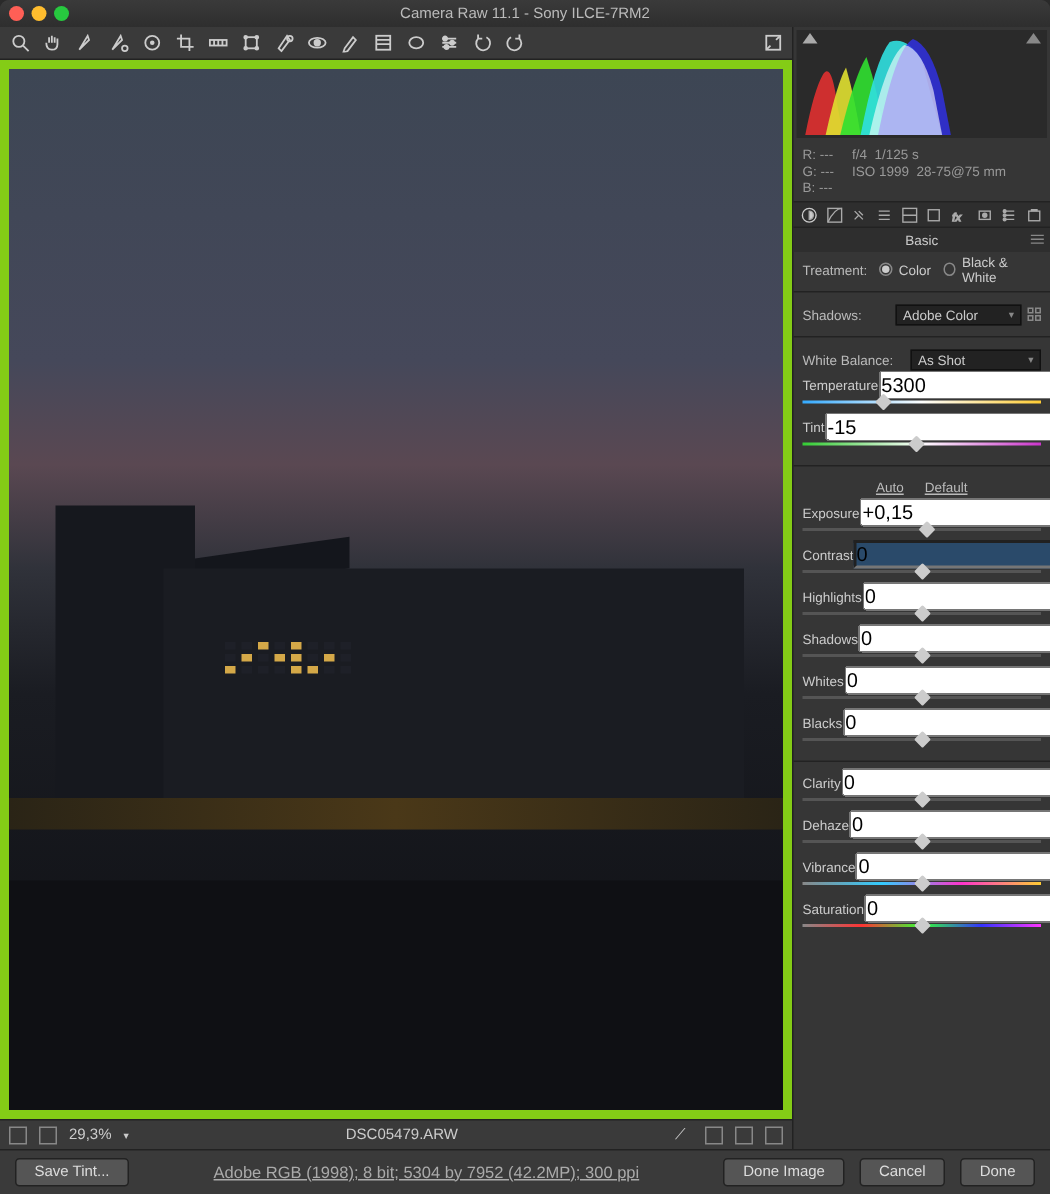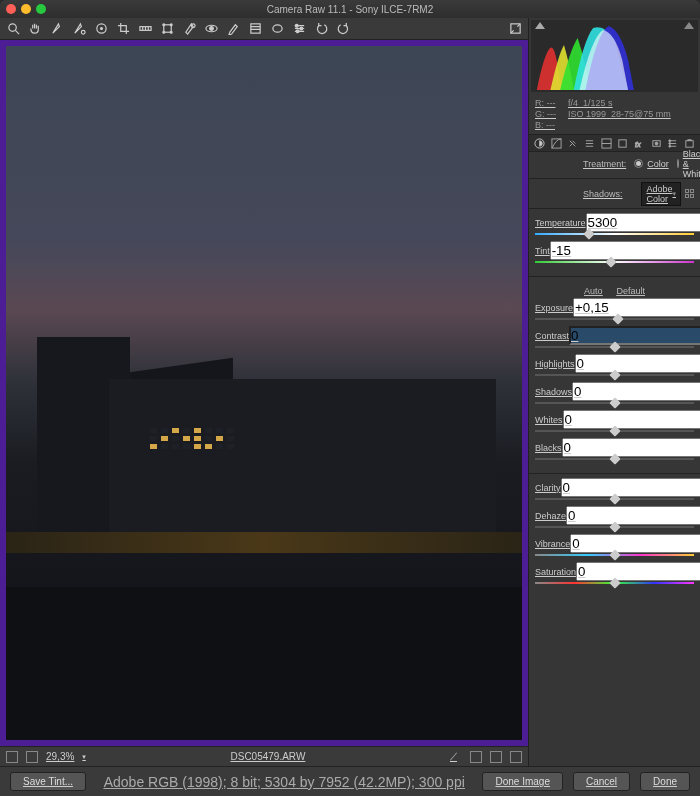--- a/index.html
+++ b/index.html
@@ -1,59 +1,59 @@
 <!DOCTYPE html>
 <html><head>
 <meta charset="utf-8">
 <style>
 * { box-sizing: border-box; margin: 0; padding: 0; font-family: "Helvetica Neue", Arial, sans-serif; }
 body { background: #2a2a2a; width: 700px; height: 796px; overflow: hidden; color: #ccc; font-size: 10px; }
-.window { width: 700px; height: 796px; display: flex; flex-direction: column; background: #333; border-radius: 6px 6px 0 0; overflow: hidden; text-decoration: underline; }
+.window { width: 700px; height: 796px; display: flex; flex-direction: column; background: #333; border-radius: 6px 6px 0 0; overflow: hidden; }
 .titlebar { height: 18px; background: linear-gradient(#3a3a3a,#2e2e2e); display: flex; align-items: center; padding: 0 6px; position: relative; }
 .traffic { display: flex; gap: 5px; }
 .tl { width: 10px; height: 10px; border-radius: 50%; }
 .tl.r { background: #ff5f56; } .tl.y { background: #ffbd2e; } .tl.g { background: #27c93f; }
 .title { position: absolute; left: 0; right: 0; text-align: center; font-size: 10px; color: #bbb; }
 .content { flex: 1; display: flex; background: #363636; }
-.left { flex: 1; display: flex; flex-direction: column; background: #4c1d95; }
+.left { flex: 1; display: flex; flex-direction: column; background: #84cc16; }
 .toolbar { height: 22px; background: #3a3a3a; border-bottom: 1px solid #222; display: flex; align-items: center; padding: 0 6px; gap: 8px; }
 .tool { width: 14px; height: 14px; display: flex; align-items: center; justify-content: center; color: #ccc; cursor: pointer; }
 .tool svg { width: 13px; height: 13px; stroke: #ccc; fill: none; stroke-width: 1.3; }
 .spacer { flex: 1; }
 .preview { flex: 1; background: #2e2e2e; margin: 6px; display: flex; align-items: center; justify-content: center; overflow: hidden; }
 .photo { width: 100%; height: 100%; position: relative; background: linear-gradient(180deg,#3d4654 0%,#45485a 28%,#5a4852 38%,#30323a 48%,#1a1c22 60%,#0d0e12 100%); }
 .building1 { position: absolute; left: 6%; top: 42%; width: 18%; height: 30%; background: #16181e; }
 .building2 { position: absolute; left: 20%; top: 48%; width: 75%; height: 25%; background: #1a1c22; }
 .roof { position: absolute; left: 24%; top: 46%; width: 20%; height: 3%; background: #14161c; transform: skewY(-8deg); }
 .windows { position: absolute; left: 28%; top: 55%; display: grid; grid-template-columns: repeat(8, 8px); gap: 3px; }
 .win { width: 7px; height: 5px; background: #1e2028; }
 .win.lit { background: #d4a848; }
 .bridge { position: absolute; left: 0; top: 70%; right: 0; height: 3%; background: linear-gradient(90deg,#2a2416,#4a3818,#2a2416); }
 .wall { position: absolute; left: 0; top: 78%; right: 0; bottom: 0; background: #0f1014; }
 .statusbar { height: 20px; background: #3a3a3a; border-top: 1px solid #222; display: flex; align-items: center; padding: 0 6px; gap: 8px; font-size: 10px; }
 .statusbar .center { flex: 1; text-align: center; }
 .sicon { width: 12px; height: 12px; border: 1px solid #888; }
 .bottombar { height: 30px; background: #3a3a3a; border-top: 1px solid #222; display: flex; align-items: center; padding: 0 10px; gap: 10px; }
 .btn { background: #555; border: 1px solid #222; color: #ddd; padding: 3px 12px; border-radius: 3px; font-size: 10px; cursor: pointer; }
-.link { color: #aaa; text-decoration: underline; flex: 1; text-align: center; font-size: 14px; }
+.link { color: #aaa; text-decoration: underline; flex: 1; text-align: center; font-size: 11px; }
 .right { width: 172px; background: #363636; border-left: 1px solid #222; display: flex; flex-direction: column; }
 .histo { height: 72px; background: #2a2a2a; margin: 2px; position: relative; overflow: hidden; }
 .histo svg { width: 100%; height: 100%; }
 .tri { position: absolute; top: 2px; width: 0; height: 0; border-left: 5px solid transparent; border-right: 5px solid transparent; border-bottom: 7px solid #888; }
 .tri.l { left: 4px; border-bottom-color: #aaa; } .tri.r { right: 4px; }
 .meta { display: flex; padding: 4px 6px; font-size: 9px; color: #999; gap: 12px; }
 .meta .col { display: flex; flex-direction: column; gap: 1px; }
 .tabstrip { height: 18px; background: #2e2e2e; display: flex; align-items: center; padding: 0 4px; gap: 4px; border-top: 1px solid #222; border-bottom: 1px solid #222; }
 .tab { width: 13px; height: 13px; display: flex; align-items: center; justify-content: center; cursor: pointer; }
 .tab svg { width: 11px; height: 11px; stroke: #aaa; fill: #aaa; }
 .panel-title { height: 16px; background: #2e2e2e; text-align: center; font-size: 9px; line-height: 16px; color: #ccc; position: relative; }
 .panel-title .menu { position: absolute; right: 4px; top: 4px; width: 9px; height: 7px; }
 .panel { padding: 4px 6px; display: flex; flex-direction: column; gap: 3px; font-size: 9px; }
 .row { display: flex; align-items: center; gap: 4px; height: 15px; }
-.row .lbl { color: #bbb; margin-left: 48px; }
+.row .lbl { color: #bbb; }
 .row.sel .lbl { width: 58px; }
 .dropdown { flex: 1; background: #222; border: 1px solid #111; padding: 1px 4px; display: flex; justify-content: space-between; align-items: center; }
 .dropdown::after { content: "▾"; font-size: 7px; color: #888; }
 .radio { width: 9px; height: 9px; border-radius: 50%; border: 1px solid #888; display: inline-block; }
 .radio.on::after { content: ""; display: block; width: 5px; height: 5px; background: #ccc; border-radius: 50%; margin: 1px; }
 .slider-row { display: flex; flex-direction: column; gap: 0; margin-bottom: 2px; }
 .slider-row .top { display: flex; justify-content: space-between; align-items: center; height: 13px; }
 .slider { height: 10px; position: relative; }
 .track { position: absolute; left: 0; right: 0; top: 4px; height: 2px; background: #555; }
 .track.temp { background: linear-gradient(90deg,#3af,#fff,#fc3); }
@@ -314,20 +314,26 @@
             </svg>
           </div>
         <div class="tab">
             <svg viewBox="0 0 12 12">
               <rect x="2" y="3" width="8" height="7" fill="none" stroke="#aaa"></rect>
               <path d="M4 3V2h4v1" stroke="#aaa"></path>
             </svg>
           </div>
       </div>
 
+      <div class="panel-title">
+        <span>Basic</span>
+        <svg class="menu" viewBox="0 0 10 8">
+            <path d="M0 1h10M0 4h10M0 7h10" stroke="#888"></path>
+          </svg>
+      </div>
 
       <div class="panel">
         <div class="row">
           <span class="lbl">Treatment:</span>
           <span style="flex:1"></span>
           <span class="radio on"></span>
           <span>Color</span>
           <span class="radio" style="margin-left:4px"></span>
           <span>Black &amp; White</span>
         </div>
@@ -338,20 +344,26 @@
               <span>Adobe Color</span>
             </div>
           <div class="grid-icon">
               <div></div>
               <div></div>
               <div></div>
               <div></div>
             </div>
         </div>
         <div class="divider"></div>
+        <div class="row sel">
+          <span class="lbl" style="width:68px">White Balance:</span>
+          <div class="dropdown">
+              <span>As Shot</span>
+            </div>
+        </div>
 
         <div class="slider-row">
           <div class="top">
               <span class="lbl">Temperature</span>
               <input class="val" value="5300" style="">
             </div>
           <div class="slider">
               <div class="track temp"></div>
               <div class="thumb" style="left:34%"></div>
             </div>

